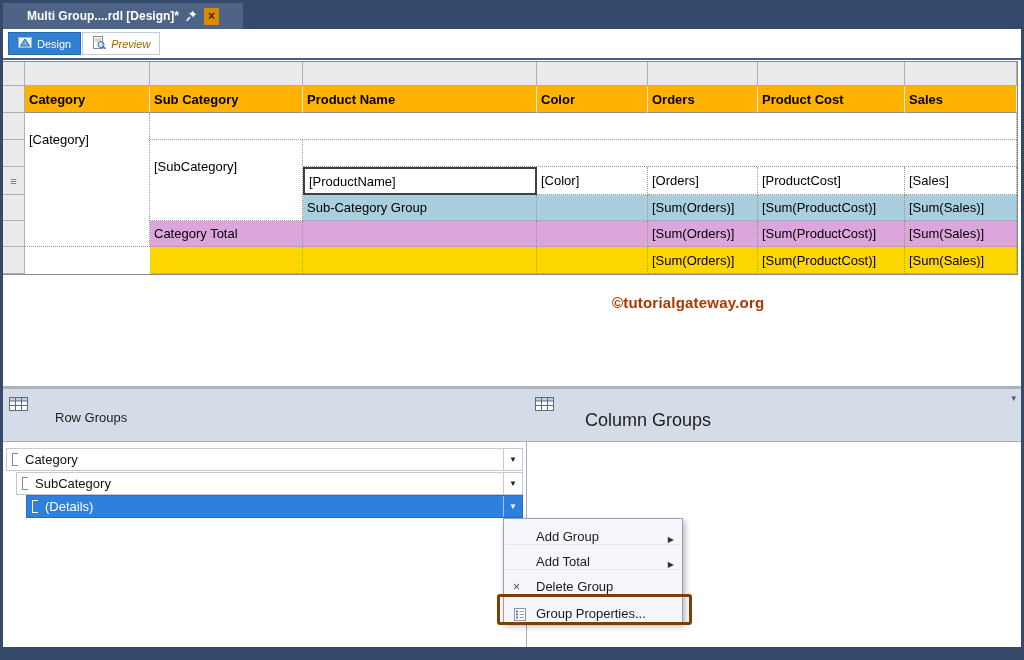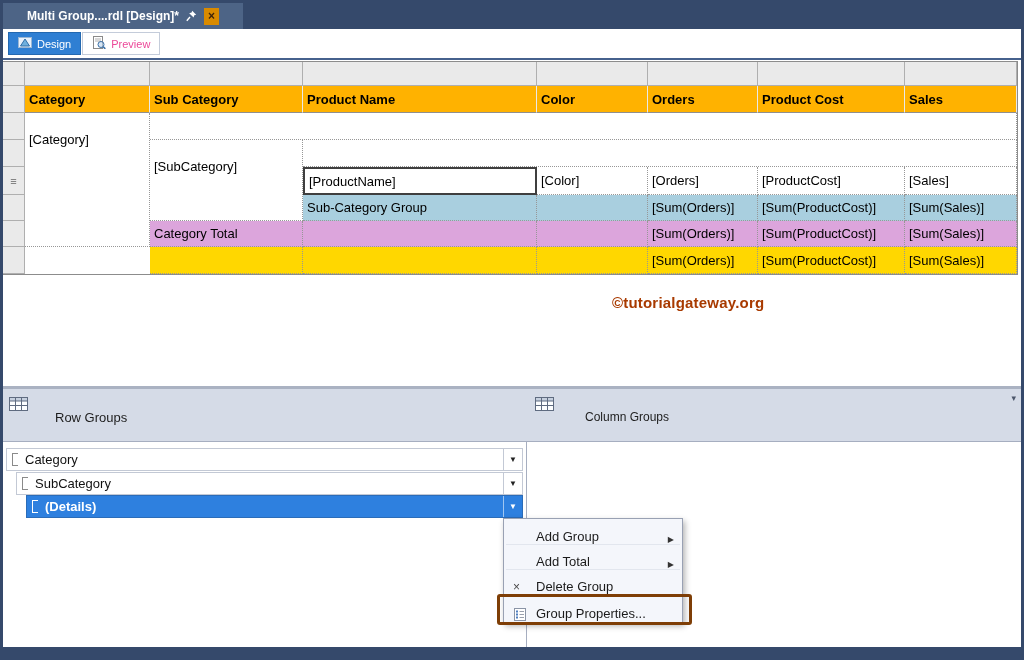--- a/index.html
+++ b/index.html
@@ -18,21 +18,21 @@
   .close-btn{width:17px;height:17px;background:var(--close-bg,#D98A00);color:#40250a;font-size:12px;
              font-weight:bold;display:flex;align-items:center;justify-content:center;line-height:1;}
 
   
   .toolbar{position:absolute;left:3px;top:29px;width:1018px;height:29px;background:#fff;
            border-bottom:2px solid #46618D;display:flex;align-items:center;padding-left:5px;
            box-sizing:content-box;gap:1px;z-index:7;}
   .vs-btn{height:23px;display:inline-flex;align-items:center;gap:5px;font-size:11px;padding:0 9px;
           border:1px solid transparent;font-family:inherit;cursor:default;}
   .design-btn{background:var(--design-blue,#2F7FD3);color:#fff;border-color:#2368B0;}
-  .preview-btn{background:#fff;color:#ec4899;border-color:#C4CCDA;}
+  .preview-btn{background:#fff;color:#a16207;border-color:#C4CCDA;font-style:italic;}
 
   
   .design-surface{position:absolute;left:3px;top:60px;width:1018px;height:326px;background:#fff;}
   .tablix{position:absolute;left:0;top:2px;display:grid;outline:1px solid #8C8C8C;
           grid-template-columns:22px 125px 153px 234px 111px 110px 147px 112px;
           grid-template-rows:24px 27px 27px 27px 28px 26px 26px 27px;}
   .cell{border-right:1px dotted #979797;border-bottom:1px dotted #979797;font-size:13px;color:#000;
         padding:0 4px;display:flex;align-items:center;box-sizing:border-box;background:#fff;
         overflow:hidden;white-space:nowrap;}
   .top-align{align-items:flex-start;padding-top:19px;}
@@ -50,29 +50,29 @@
 
   
   .splitter{position:absolute;left:3px;top:386px;width:1018px;height:3px;background:#AAB2C2;}
 
   
   .grouping-pane{position:absolute;left:3px;top:389px;width:1018px;height:258px;
                  background:var(--pane-bg,#D5DBE7);}
   .rg-head-icon{position:absolute;left:6px;top:8px;}
   .cg-head-icon{position:absolute;left:532px;top:8px;}
   .rg-title{position:absolute;left:52px;top:21px;font-size:13px;color:#1d1d1d;}
-  .cg-title{position:absolute;left:582px;top:21px;font-size:12px;color:#1d1d1d;}
+  .cg-title{position:absolute;left:582px;top:21px;font-size:18px;color:#1d1d1d;}
   .pane-chevron{position:absolute;right:5px;top:4px;font-size:9px;color:#4c576b;}
   .rg-list{position:absolute;left:0;top:52px;width:523px;height:206px;background:#fff;
            border-top:1px solid #A6AEC0;}
   .cg-list{position:absolute;left:523px;top:52px;width:495px;height:206px;background:#fff;
            border-top:1px solid #A6AEC0;border-left:1px solid #A6AEC0;box-sizing:border-box;}
   .group-item{position:absolute;height:23px;background:#fff;border:1px solid #C3C9D5;
               display:flex;align-items:center;box-sizing:border-box;font-size:13px;color:#111;}
-  .group-item.sel{background:var(--selection-blue,#2E80DF);color:#fff;border-color:#2B6CB8;font-weight:bold;}
+  .group-item.sel{background:var(--selection-blue,#2E80DF);color:#fff;border-color:#2B6CB8;}
   .gi-1{left:3px;top:6px;width:517px;}
   .gi-2{left:13px;top:30px;width:507px;}
   .gi-3{left:23px;top:53px;width:497px;}
   .bracket{width:5px;height:11px;border-left:1px solid #8A8A8A;border-top:1px solid #8A8A8A;
            border-bottom:1px solid #8A8A8A;margin:0 7px 0 5px;flex:none;}
   .sel .bracket{border-color:#fff;}
   .gi-label{flex:1;overflow:hidden;white-space:nowrap;}
   .dd{width:18px;height:100%;display:flex;align-items:center;justify-content:center;
       border-left:1px solid #C3C9D5;font-size:8px;color:#222;flex:none;}
   .sel .dd{border-left-color:rgba(255,255,255,.55);color:#fff;}

